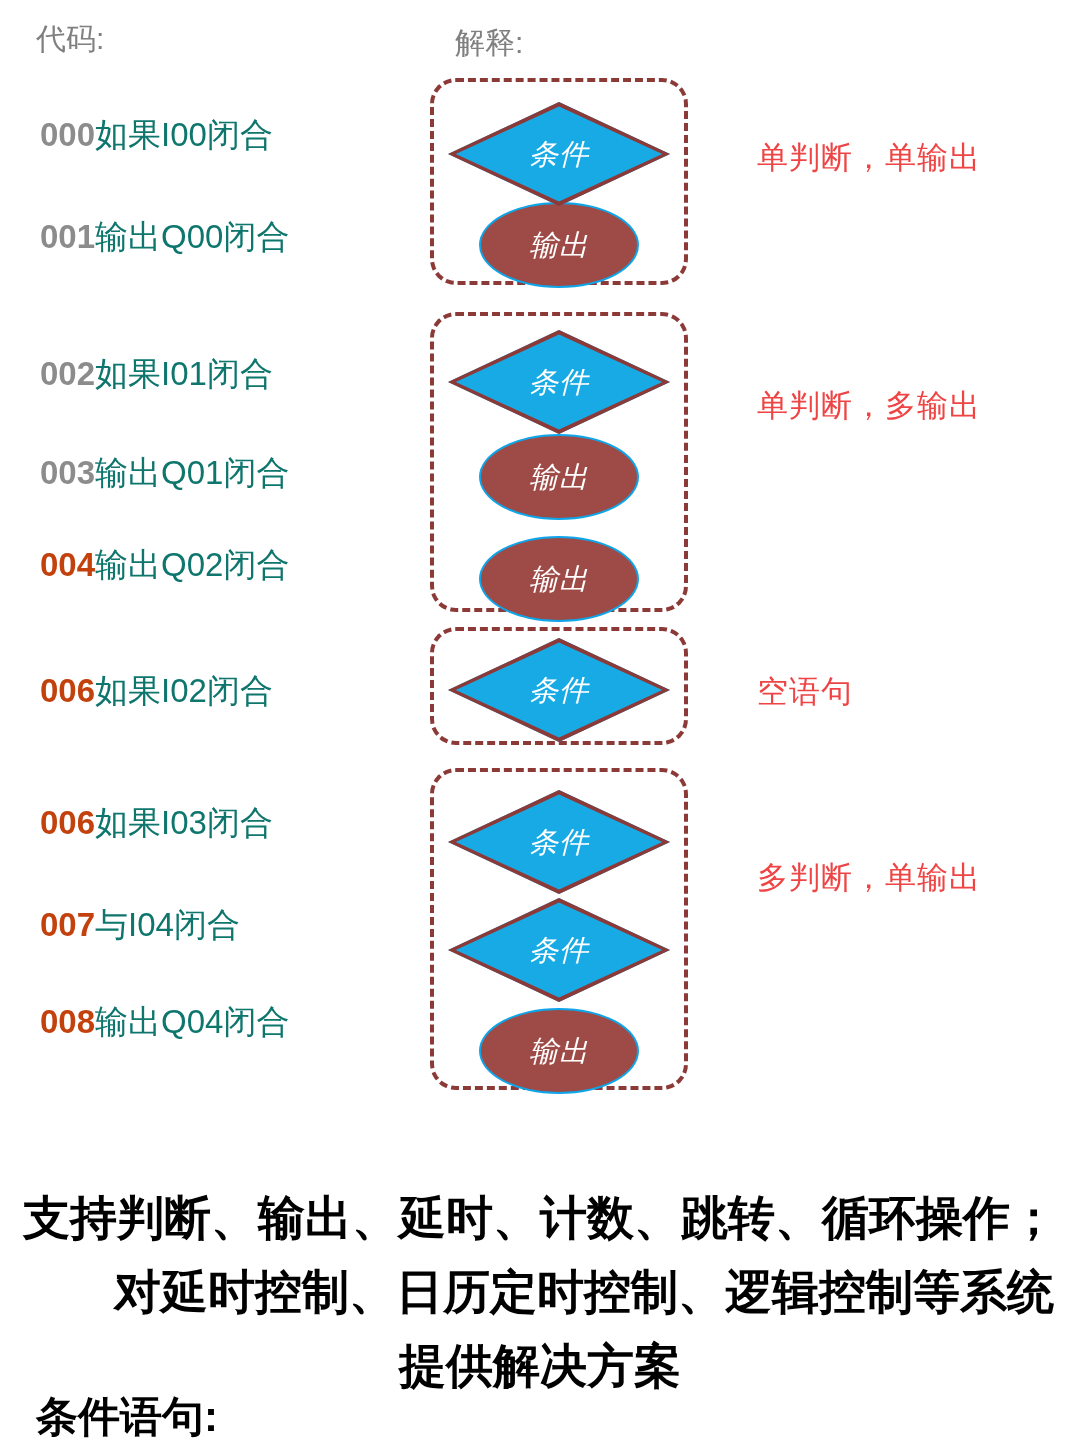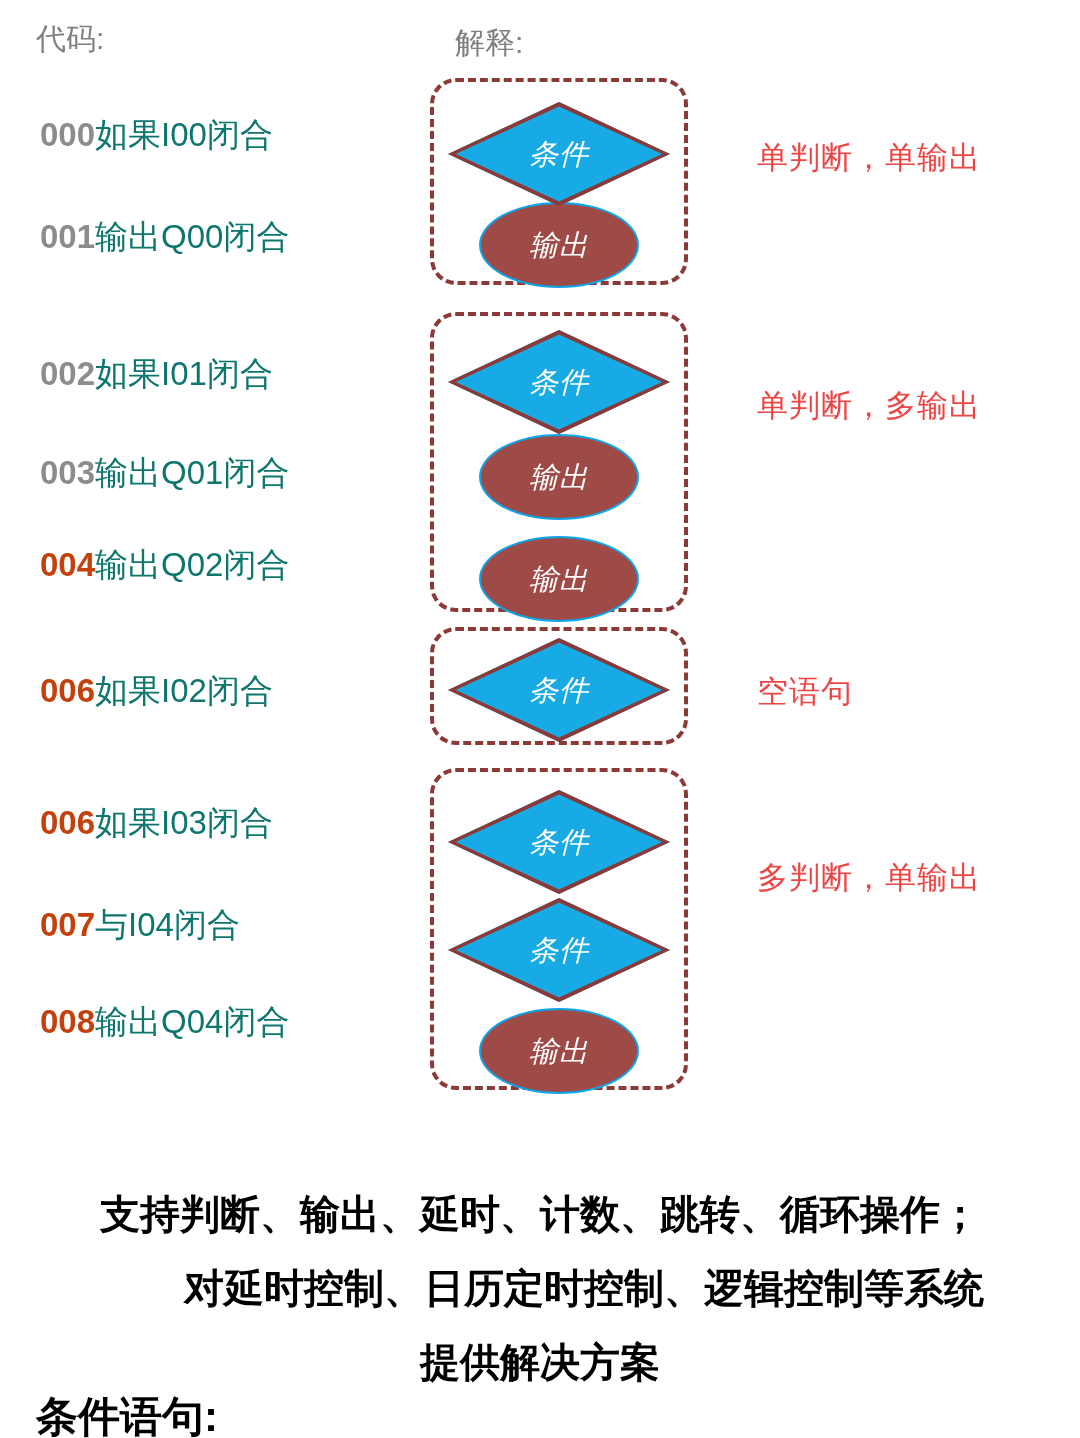--- a/index.html
+++ b/index.html
@@ -114,21 +114,21 @@
     border: 2px solid #0ea5e9;
     border-radius: 50%;
   }
 
   
   .tagline {
     position: absolute;
     left: 0;
     width: 1080px;
     text-align: center;
-    font-size: 40px;
+    font-size: 47px;
     font-weight: bold;
     color: #000000;
     line-height: 1;
     white-space: nowrap;
   }
   #tag0 { top: 1194px; }
   #tag1 { top: 1268px; padding-left: 44px; }
   #tag2 { top: 1342px; }
 
   #footer-label {

